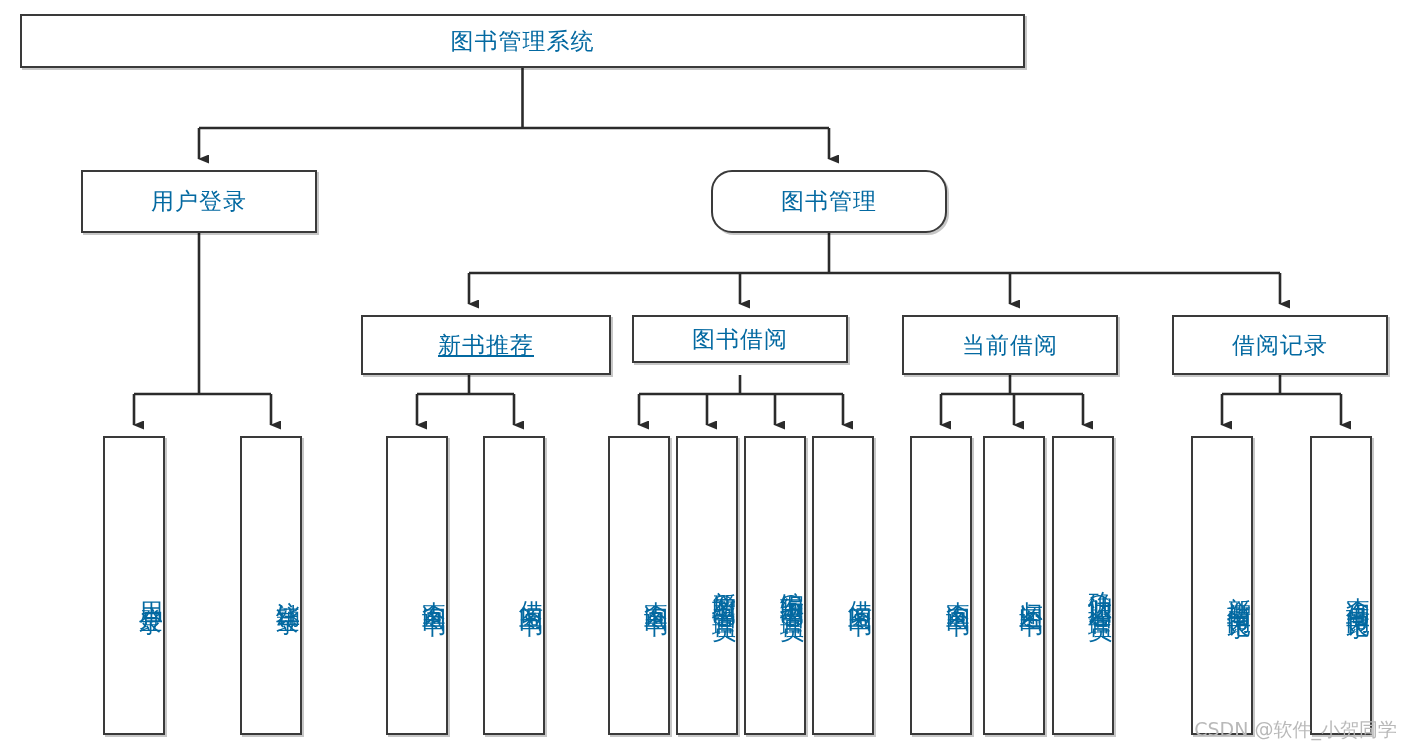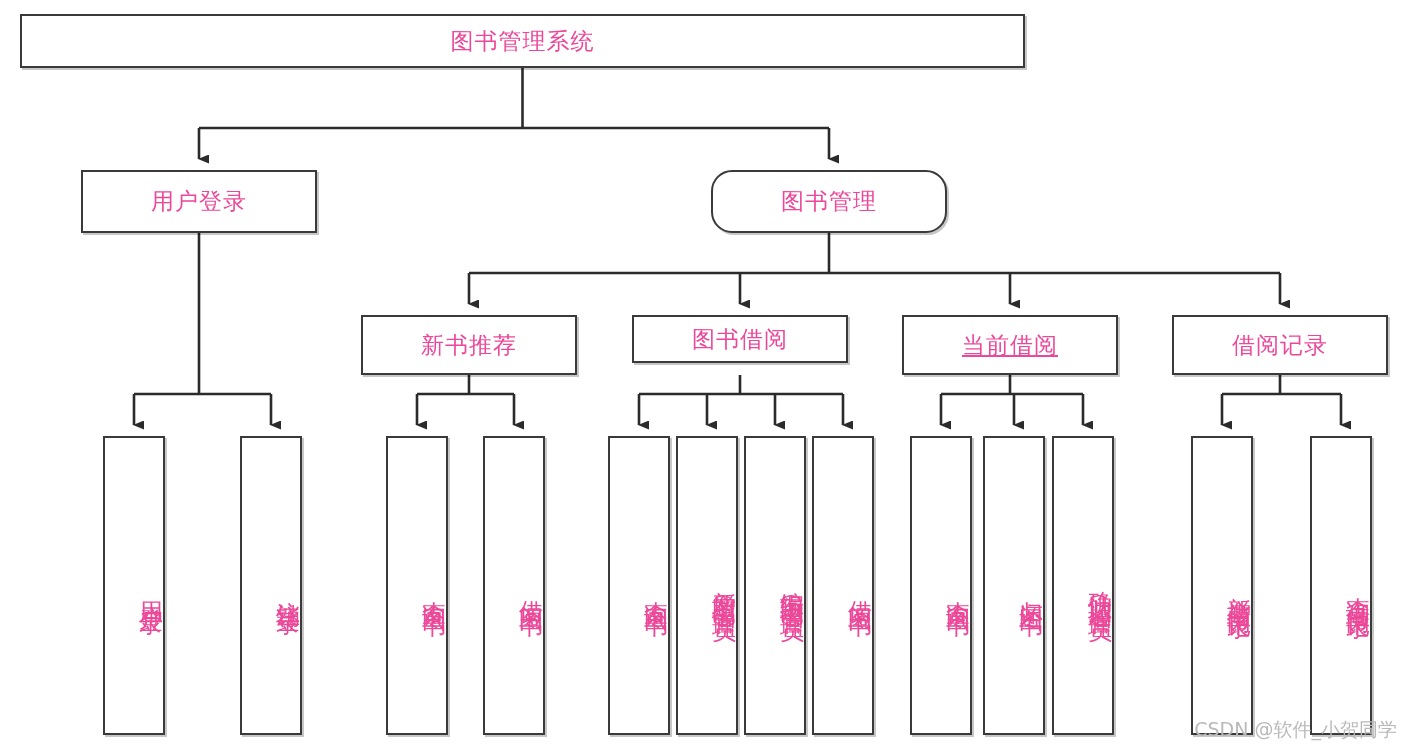--- a/index.html
+++ b/index.html
@@ -28,21 +28,21 @@
   }
   .node {
     position: absolute;
     box-sizing: border-box;
     background: #ffffff;
     border: 2px solid #3a3a3a;
     box-shadow: 2px 2px 0 0 rgba(0,0,0,0.22);
     display: flex;
     align-items: center;
     justify-content: center;
-    color: #ec4899;
+    color: #0369a1;
   }
   .node.horiz {
     font-size: 23px;
     letter-spacing: 1px;
   }
   .node.vert {
     writing-mode: vertical-rl;
     text-orientation: upright;
     font-size: 24px;
     letter-spacing: 4px;
@@ -116,27 +116,27 @@
   <div id="node-layer">
       <div class="node horiz" style="left: 20px; top: 14px; width: 1005px; height: 54px;">
         <span>图书管理系统</span>
       </div>
       <div class="node horiz" style="left: 81px; top: 170px; width: 236px; height: 63px;">
         <span>用户登录</span>
       </div>
       <div class="node horiz" style="left: 711px; top: 170px; width: 236px; height: 63px; border-radius: 21px;">
         <span>图书管理</span>
       </div>
-      <div class="node horiz" style="left: 361px; top: 315px; width: 216px; height: 60px;">
+      <div class="node horiz" style="left: 361px; top: 315px; width: 250px; height: 60px; text-decoration: underline;">
         <span>新书推荐</span>
       </div>
       <div class="node horiz" style="left: 632px; top: 315px; width: 216px; height: 48px;">
         <span>图书借阅</span>
       </div>
-      <div class="node horiz" style="left: 902px; top: 315px; width: 216px; height: 60px; text-decoration: underline;">
+      <div class="node horiz" style="left: 902px; top: 315px; width: 216px; height: 60px;">
         <span>当前借阅</span>
       </div>
       <div class="node horiz" style="left: 1172px; top: 315px; width: 216px; height: 60px;">
         <span>借阅记录</span>
       </div>
       <div class="node vert" style="left: 103px; top: 436px; width: 62px; height: 299px;">
         <span class="vlabel">用户登录</span>
       </div>
       <div class="node vert" style="left: 240px; top: 436px; width: 62px; height: 299px;">
         <span class="vlabel">注销登录</span>

